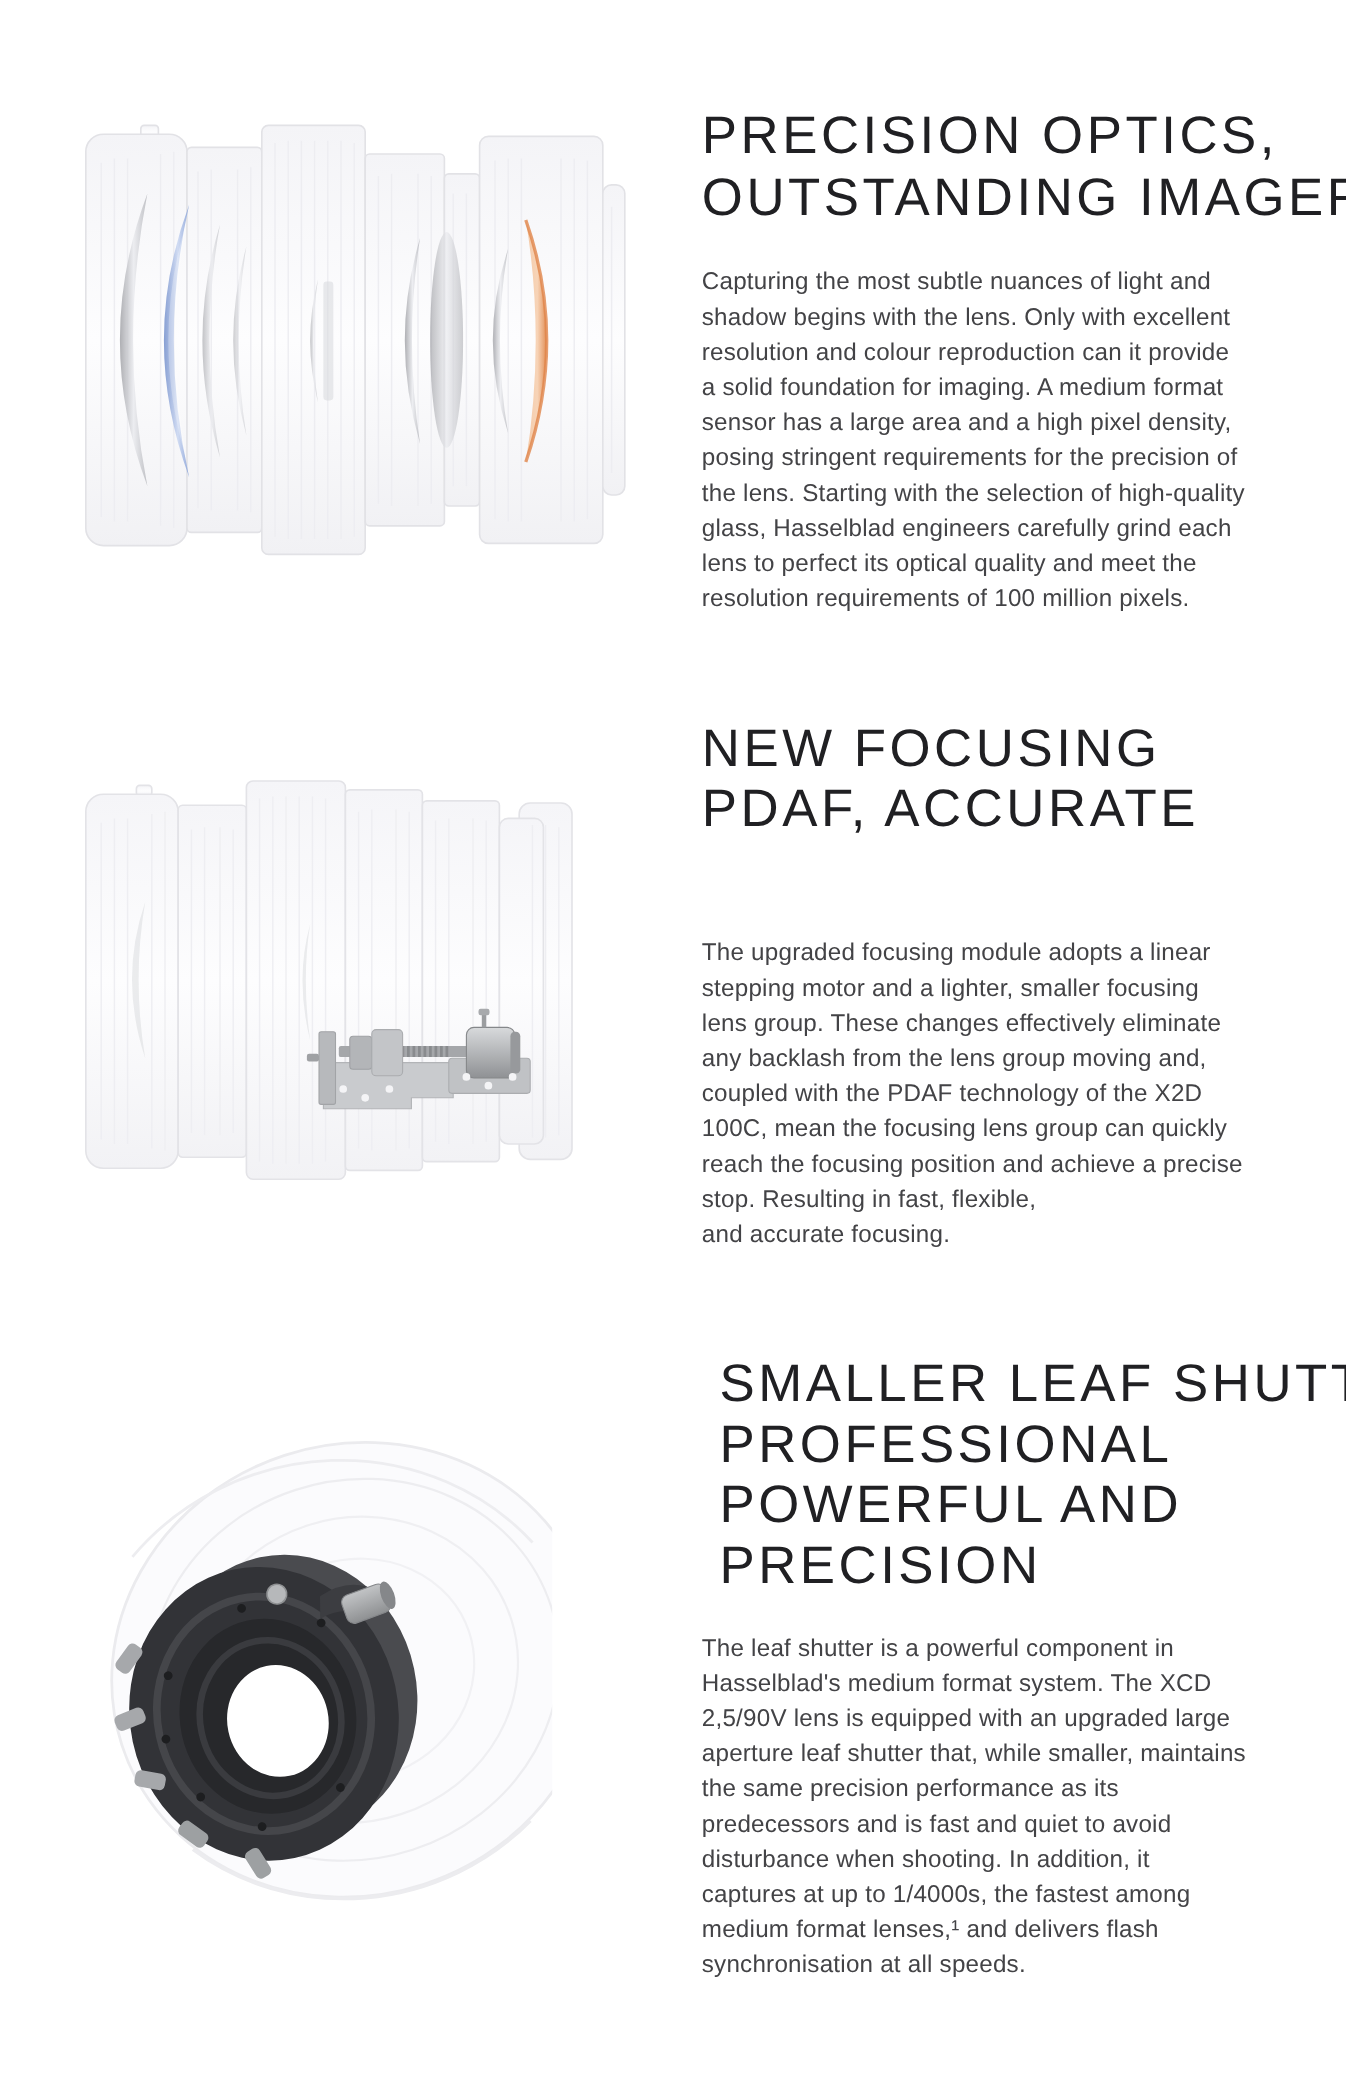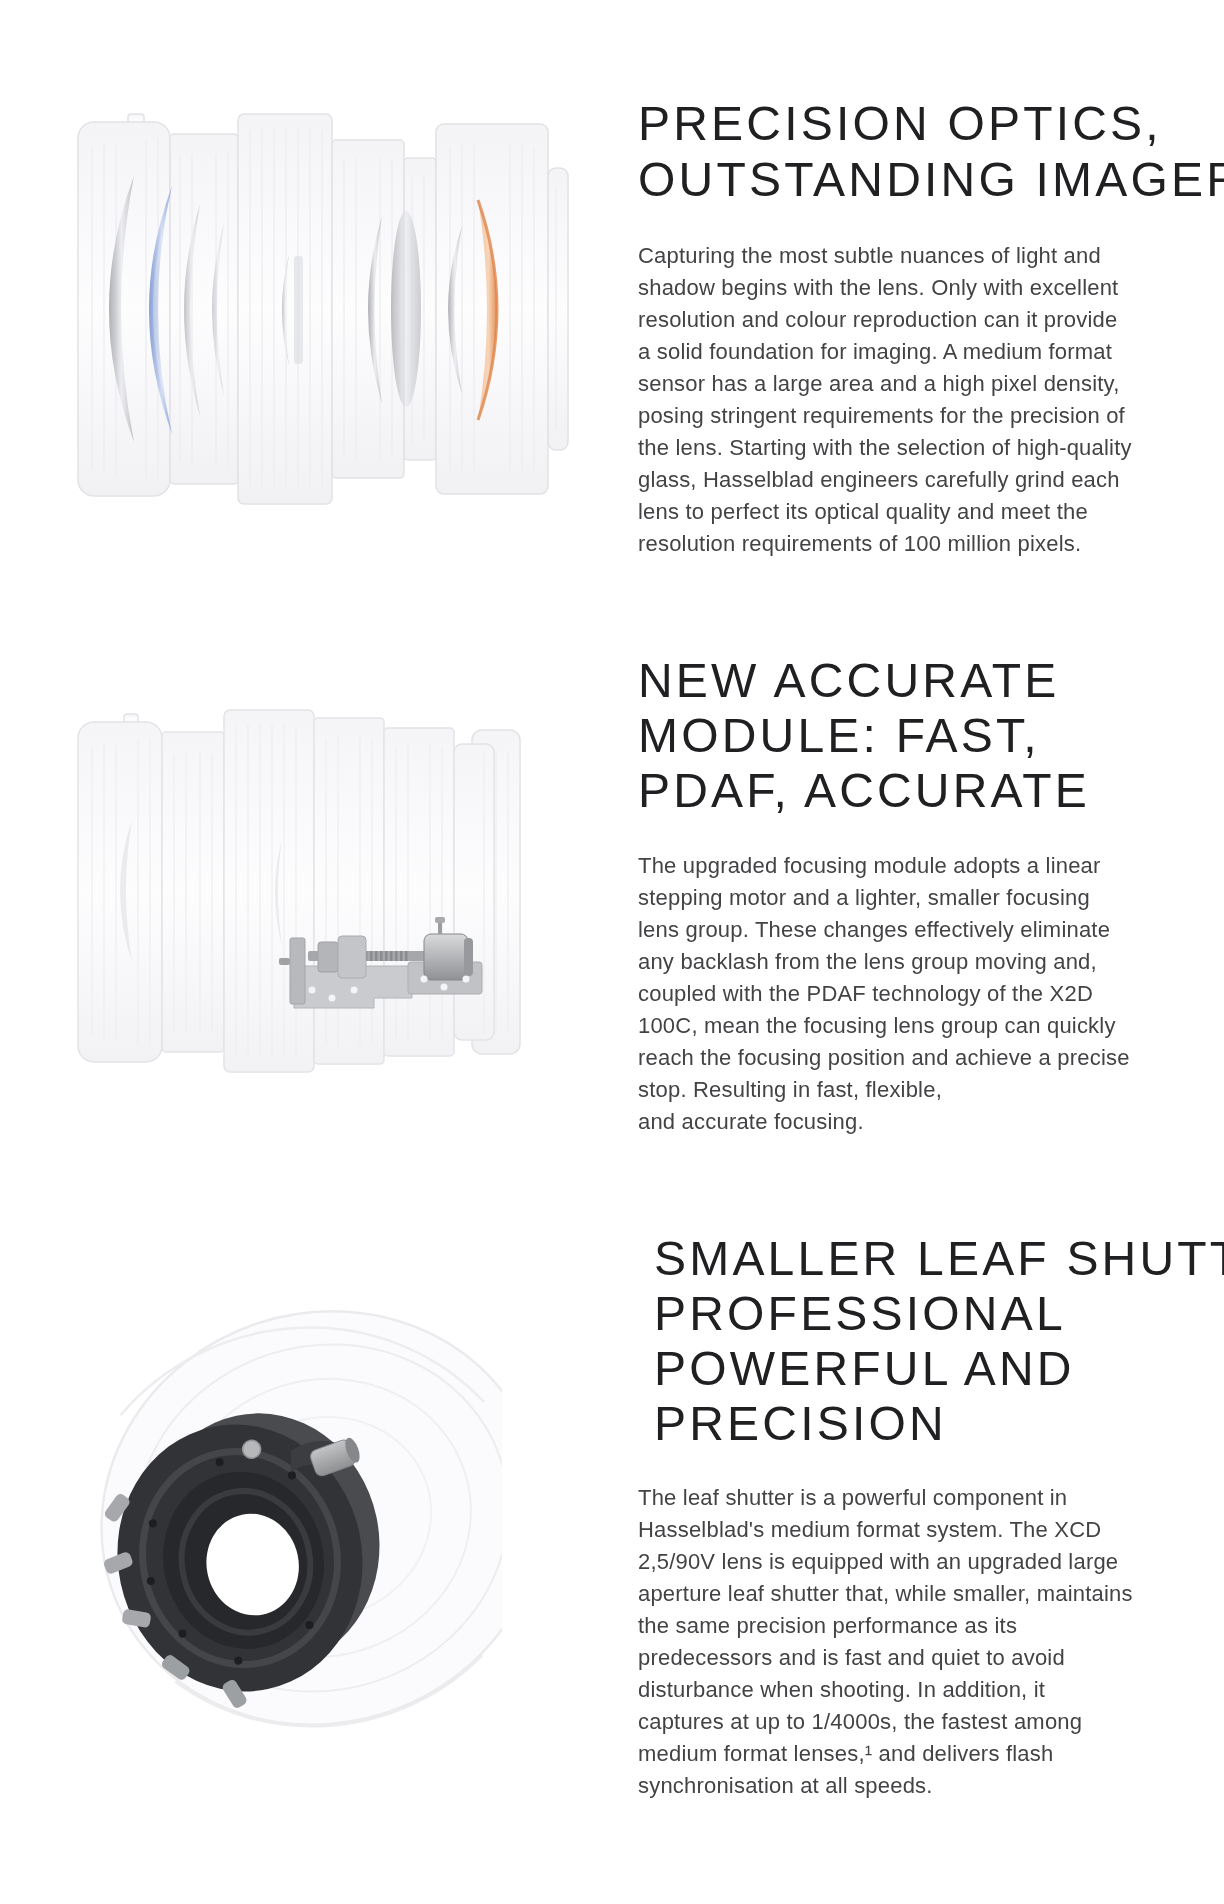--- a/index.html
+++ b/index.html
@@ -151,22 +151,21 @@
       <circle cx="260" cy="298" r="3.5" fill="#f4f4f6"></circle>
       <circle cx="282" cy="290" r="3.5" fill="#f4f4f6"></circle>
       <circle cx="352" cy="279" r="3.5" fill="#f4f4f6"></circle>
       <circle cx="372" cy="287" r="3.5" fill="#f4f4f6"></circle>
       <circle cx="394" cy="279" r="3.5" fill="#f4f4f6"></circle>
     </g>
   </svg>
 </div>
 
 <h2 class="abs title" style="left:638px;top:653px;line-height:55px">
-  <span class="tline">NEW ACCURATE</span>
-  <span class="tline">MODULE: FAST,</span>
+  <span class="tline">NEW FOCUSING</span>
   <span class="tline">PDAF, ACCURATE</span>
 </h2>
 <p class="abs bodytxt" style="left:638px;top:850px">The upgraded focusing module adopts a linear
 stepping motor and a lighter, smaller focusing
 lens group. These changes effectively eliminate
 any backlash from the lens group moving and,
 coupled with the PDAF technology of the X2D
 100C, mean the focusing lens group can quickly
 reach the focusing position and achieve a precise
 stop. Resulting in fast, flexible,

